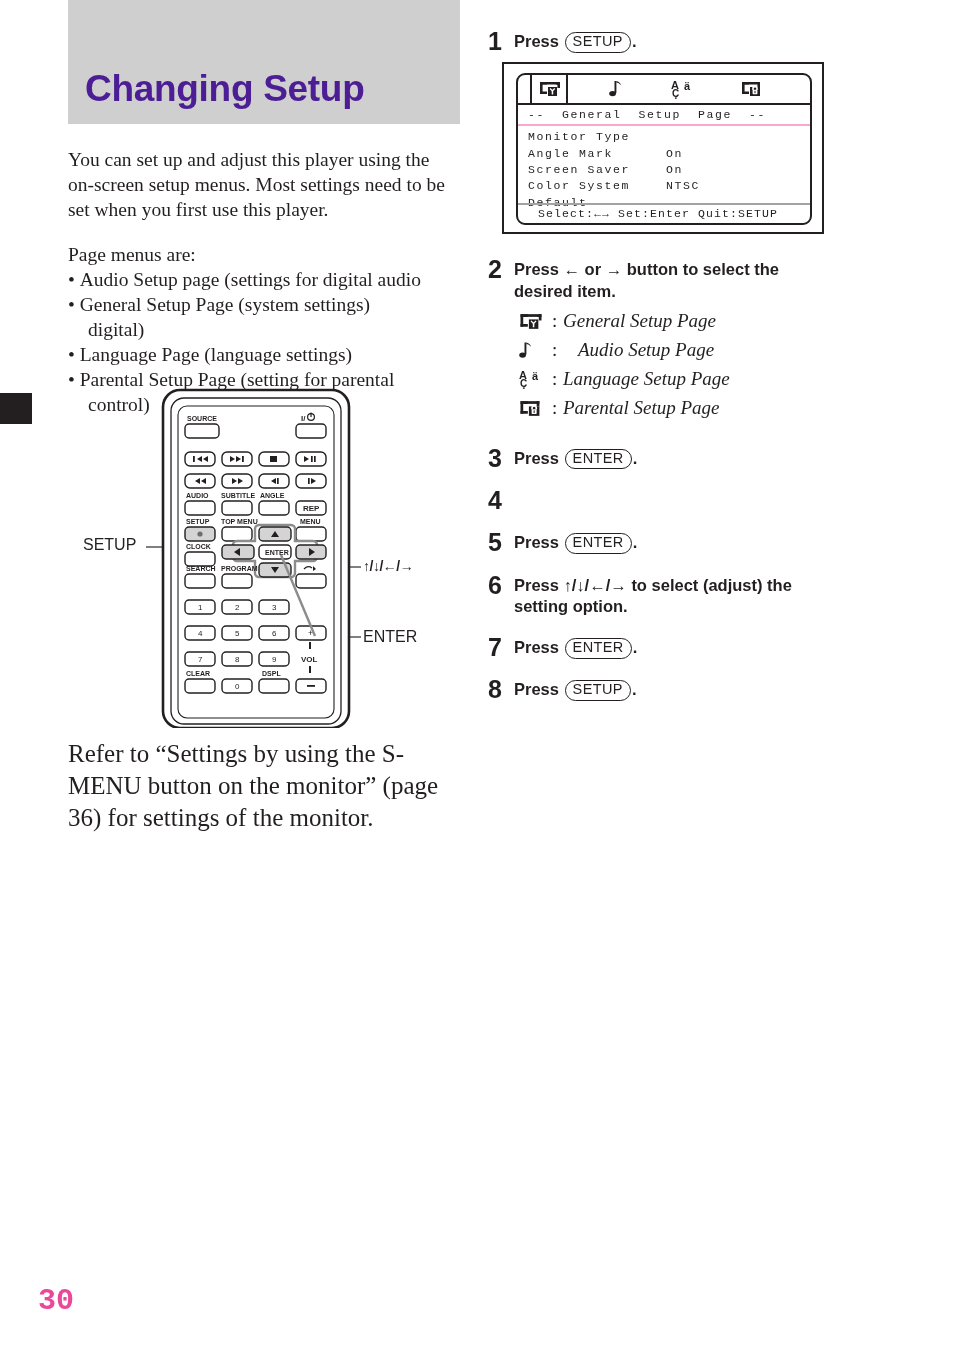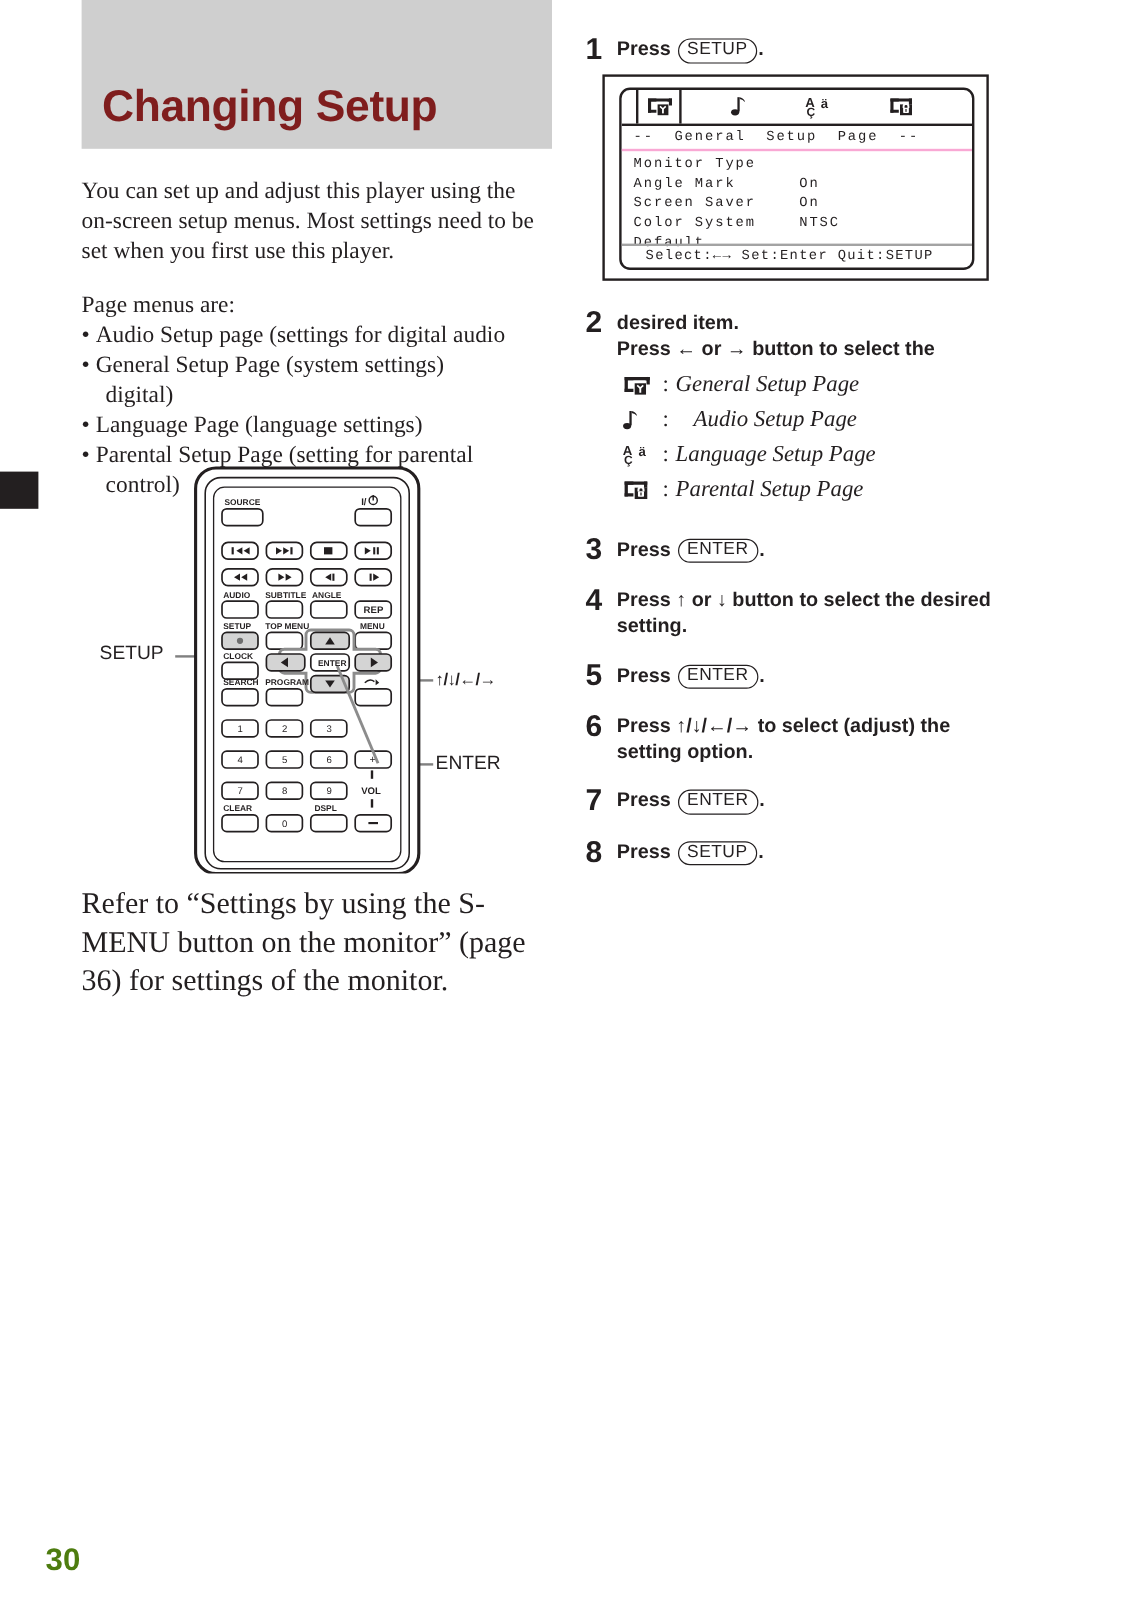--- a/index.html
+++ b/index.html
@@ -28,21 +28,21 @@
     position: relative;
   }
   #page-title {
     position: absolute;
     left: 17px;
     bottom: 17px;
     font-family: "Liberation Sans", sans-serif;
     font-weight: bold;
     font-size: 37px;
     letter-spacing: -0.3px;
-    color: #7f1d1d;
+    color: #4c1d95;
     line-height: 1;
   }
 
   #intro-para {
     margin-top: 24px;
     font-size: 19.5px;
     line-height: 1.28;
     width: 382px;
   }
 
@@ -260,24 +260,24 @@
   .legend-text { padding-left: 2px; font-style: italic; }
   .legend-text.indent { padding-left: 17px; }
 
   .gap-sm { height: 14px; }
   .gap-md { height: 22px; }
 
   
   #page-number {
     position: absolute;
     left: 38px; top: 1284px;
-    font-family: Liberation Sans, sans-serif;
+    font-family: Liberation Mono, monospace;
     font-weight: bold;
-    font-size: 26px;
-    color: #4d7c0f;
+    font-size: 30px;
+    color: #ec4899;
   }
 </style>
 </head>
 <body>
 
 <div id="left-col">
 
   <div id="title-band">
     <div id="page-title">Changing Setup</div>
   </div>
@@ -546,22 +546,22 @@
         </div>
       </div>
 
       <div id="osd-footer">Select:←→ Set:Enter Quit:SETUP</div>
     </div>
   </div>
 
   <div class="step">
     <div class="step-num">2</div>
     <div class="step-body">
+      <div>Press ← or → button to select the</div>
       <div>desired item.</div>
-      <div>Press ← or → button to select the</div>
     </div>
   </div>
 
   <div id="legend">
 
     <div class="legend-row">
       <span class="legend-icon">
         <svg width="26" height="21" viewBox="0 0 24 20">
           <path d="M2 3 h7 v2.6 H4.6 V15 H2 Z" fill="#231f20"></path>
           <path d="M2 3 h20 v2.6 H2 Z" fill="#231f20"></path>
@@ -626,24 +626,20 @@
     <div class="step-body">
       <span>Press</span>
       <span class="keycap">ENTER</span><span>.</span>
     </div>
   </div>
 
   <div class="gap-sm"></div>
 
   <div class="step">
     <div class="step-num">4</div>
-    <div class="step-body">
-      <div>Press ↑ or ↓ button to select the desired</div>
-      <div>setting.</div>
-    </div>
   </div>
 
   <div class="gap-sm"></div>
 
   <div class="step">
     <div class="step-num">5</div>
     <div class="step-body">
       <span>Press</span>
       <span class="keycap">ENTER</span><span>.</span>
     </div>

